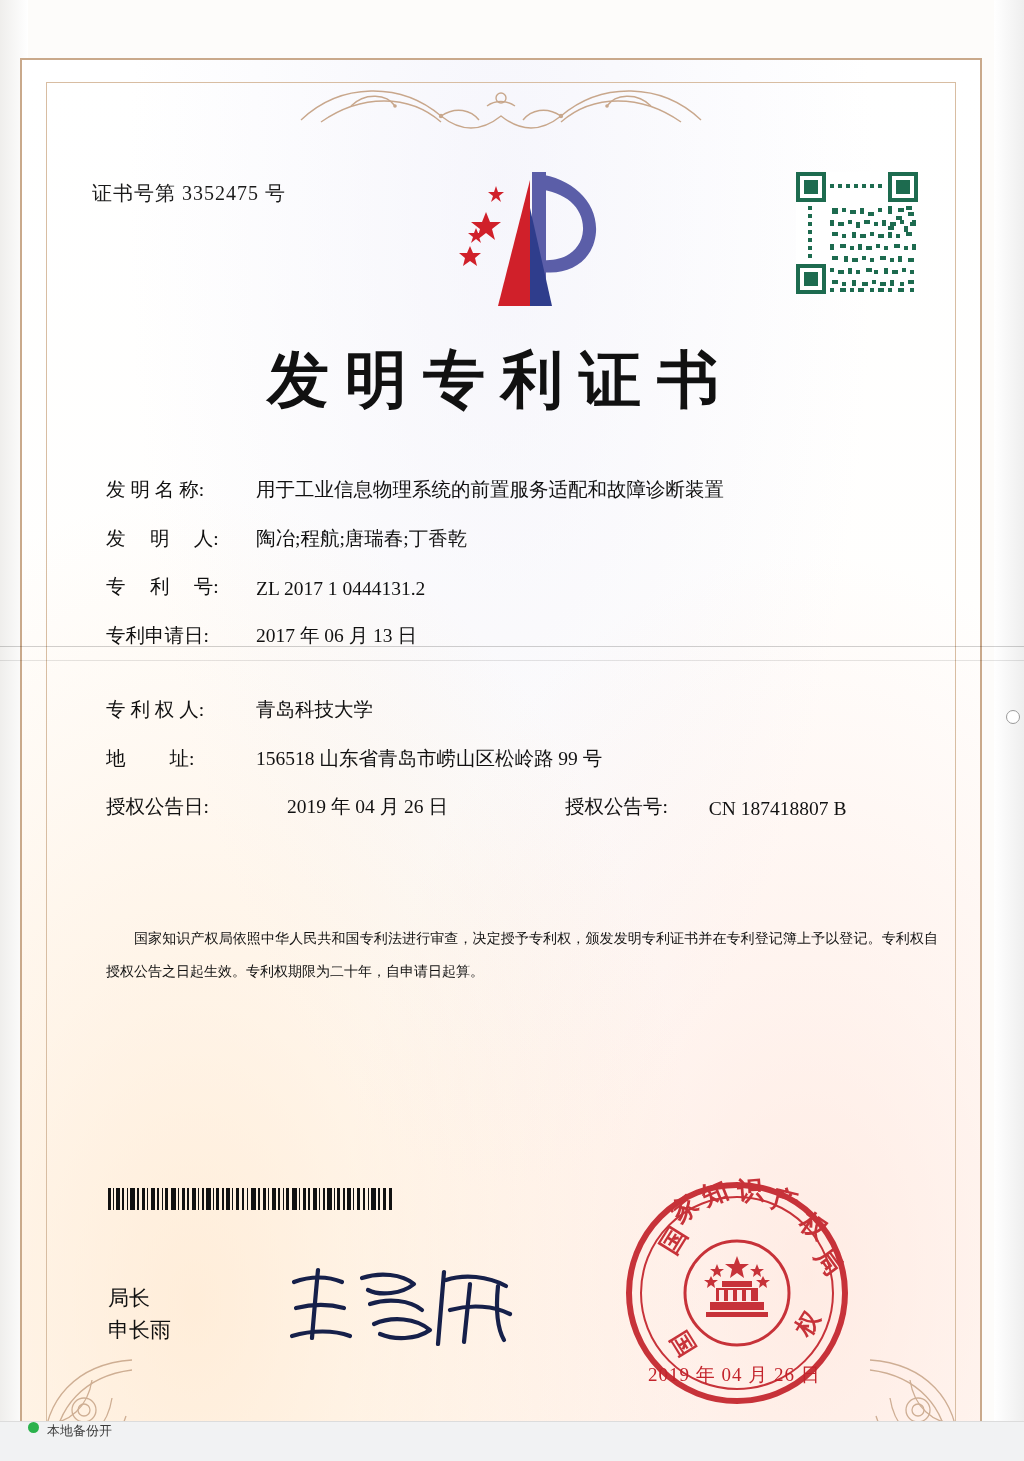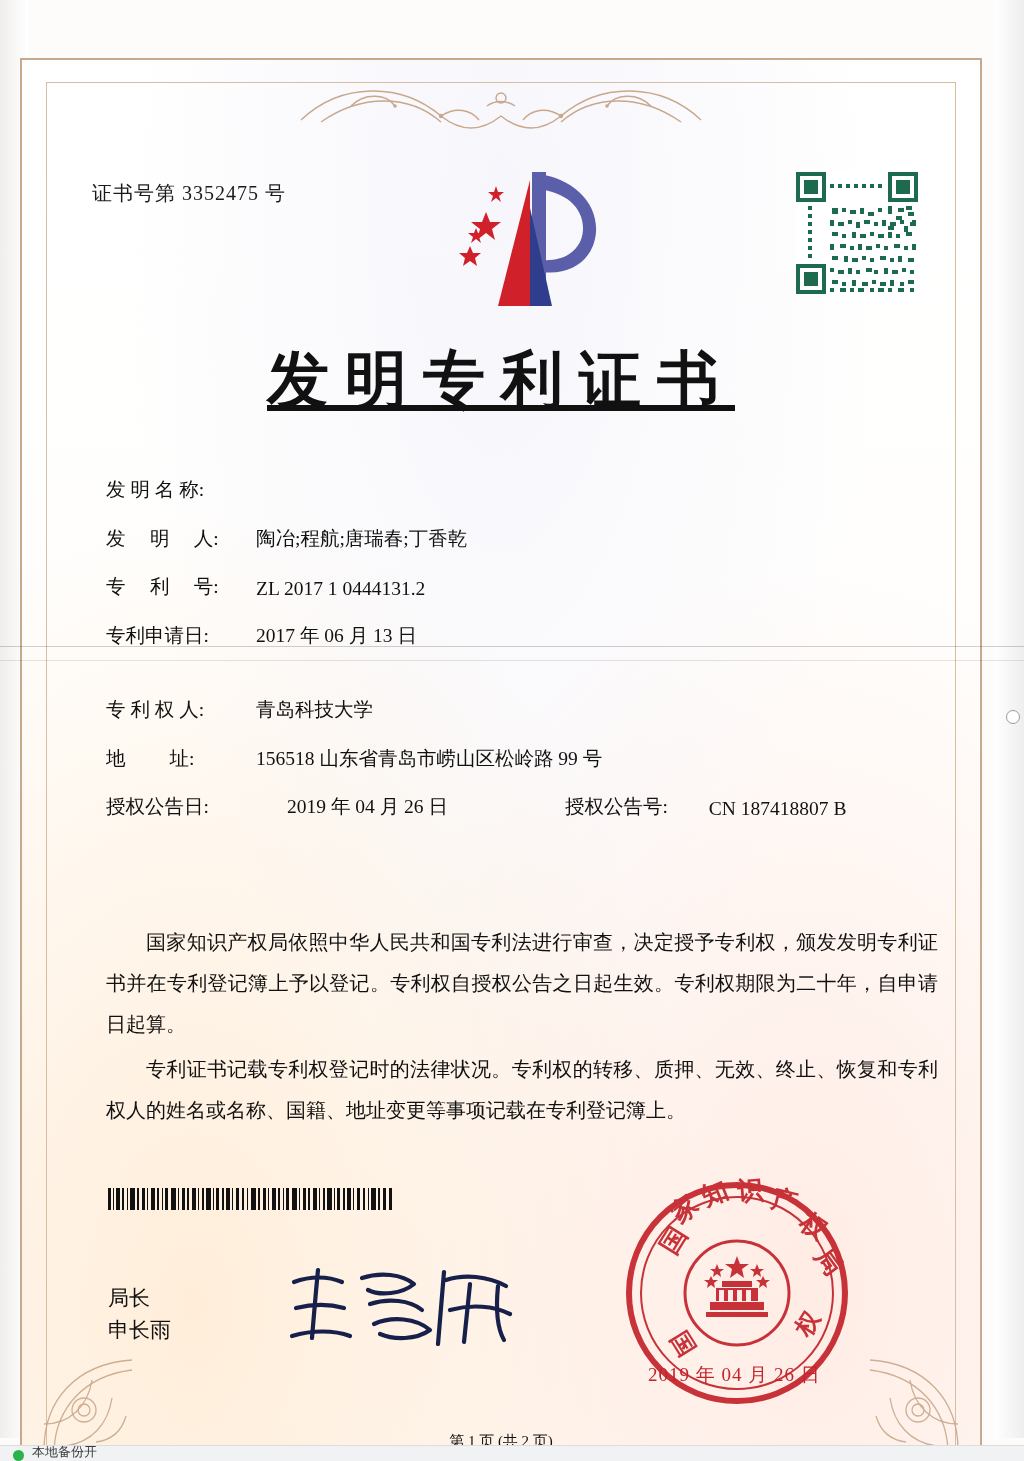--- a/index.html
+++ b/index.html
@@ -90,21 +90,20 @@
   .title {
     position: absolute;
     left: 0; right: 0;
     top: 278px;
     text-align: center;
     font-size: 62px;
     font-weight: 700;
     letter-spacing: 16px;
     color: #111;
     font-family: "DejaVu Serif", "Liberation Serif", serif;
-    text-decoration: underline;
   }
 
   
   .fields {
     position: absolute;
     left: 84px; top: 416px;
     width: 830px;
     font-size: 19.5px;
     color: #111;
   }
@@ -134,22 +133,22 @@
     background: rgba(0,0,0,0.18);
   }
   .scanline.s1 { top: 646px; }
   .scanline.s2 { top: 660px; background: rgba(0,0,0,0.10); }
 
   
   .paras {
     position: absolute;
     left: 84px; top: 862px;
     width: 832px;
-    font-size: 20px;
-    line-height: 41px;
+    font-size: 14px;
+    line-height: 33px;
     color: #111;
     text-align: justify;
   }
   .paras p { margin: 0 0 4px 0; text-indent: 2em; }
 
   
   .barcode {
     position: absolute;
     left: 86px; top: 1128px;
     width: 286px; height: 22px;
@@ -192,26 +191,26 @@
     top: 1372px;
     text-align: center;
     font-size: 15px;
     color: #111;
   }
 
   
   .osbar {
     position: absolute;
     left: 0; right: 0; bottom: 0;
-    height: 16px;
+    height: 40px;
     background: #f1f2f3;
     border-top: 1px solid #dcdcdc;
     display: flex;
-    align-items: flex-end;
-    padding-left: 13px;
+    align-items: flex-start;
+    padding-left: 28px;
     box-sizing: border-box;
     font-family: "Liberation Sans", sans-serif;
     font-size: 13px;
     color: #3c3c3c;
     overflow: hidden;
   }
   .osbar .dot {
     width: 11px; height: 11px;
     border-radius: 50%;
     background: #2bb24c;
@@ -349,20 +348,21 @@
         </g>
       </svg>
     </div>
 
     <div class="title">发明专利证书</div>
 
     <div class="fields">
 
       <div class="frow">
         <span class="flabel">发 明 名 称:</span>
+        <span class="fvalue">用于工业信息物理系统的前置服务适配和故障诊断装置</span>
       </div>
 
       <div class="frow">
         <span class="flabel">发　 明　 人:</span>
         <span class="fvalue">陶冶;程航;唐瑞春;丁香乾</span>
       </div>
 
       <div class="frow">
         <span class="flabel">专　 利　 号:</span>
         <span class="fvalue">ZL 2017 1 0444131.2</span>
@@ -388,21 +388,20 @@
       <div class="frow two">
         <span class="flabel">授权公告日:</span>
         <span class="fvalue">2019 年 04 月 26 日</span>
         <span class="fvalue2-label">授权公告号:</span>
         <span class="fvalue" style="margin-left:10px">CN 187418807 B</span>
       </div>
     </div>
 
     <div class="paras">
       <p>国家知识产权局依照中华人民共和国专利法进行审查，决定授予专利权，颁发发明专利证书并在专利登记簿上予以登记。专利权自授权公告之日起生效。专利权期限为二十年，自申请日起算。</p>
-      <p>专利证书记载专利权登记时的法律状况。专利权的转移、质押、无效、终止、恢复和专利权人的姓名或名称、国籍、地址变更等事项记载在专利登记簿上。</p>
     </div>
 
     <div class="barcode">
       <svg width="286" height="22" viewBox="0 0 286 22" shape-rendering="crispEdges">
         <g fill="#111">
           <rect x="0" y="0" width="3" height="22"></rect>
             <rect x="5" y="0" width="1" height="22"></rect>
           <rect x="8" y="0" width="4" height="22"></rect>
             <rect x="14" y="0" width="2" height="22"></rect>
           <rect x="19" y="0" width="1" height="22"></rect>

